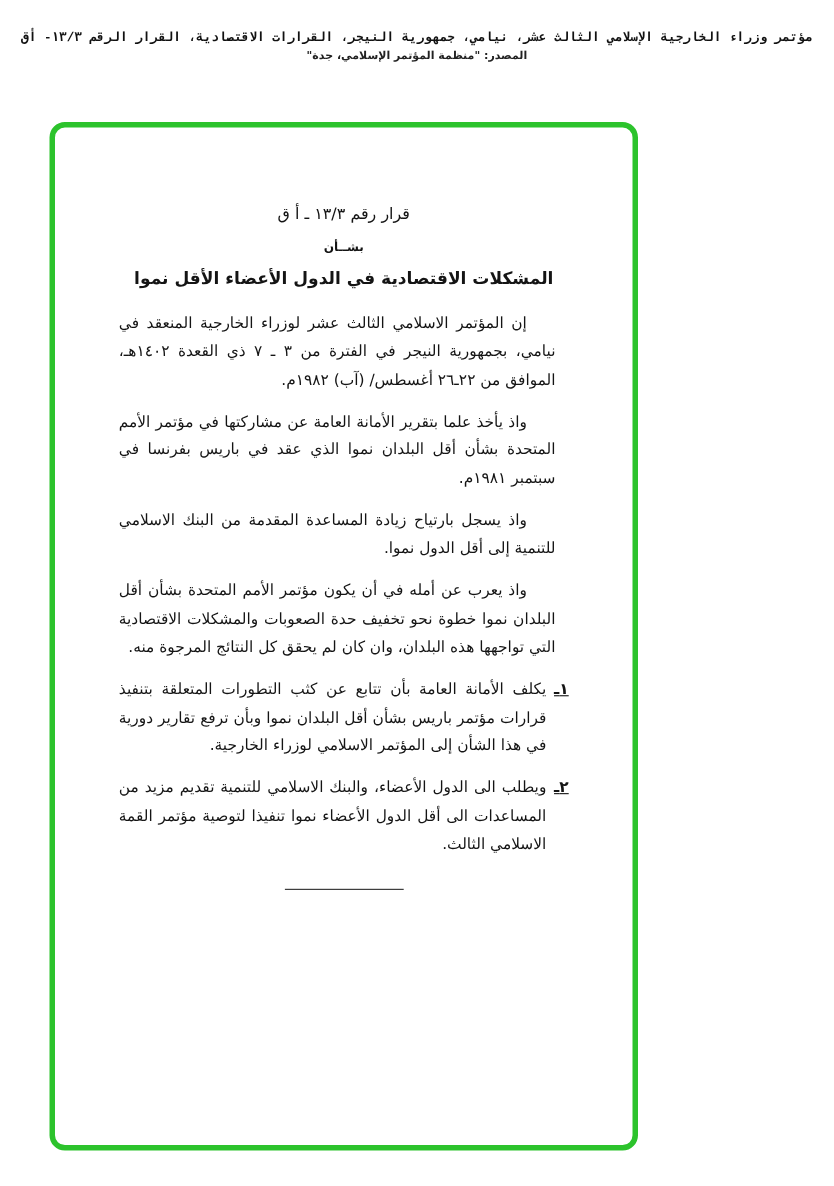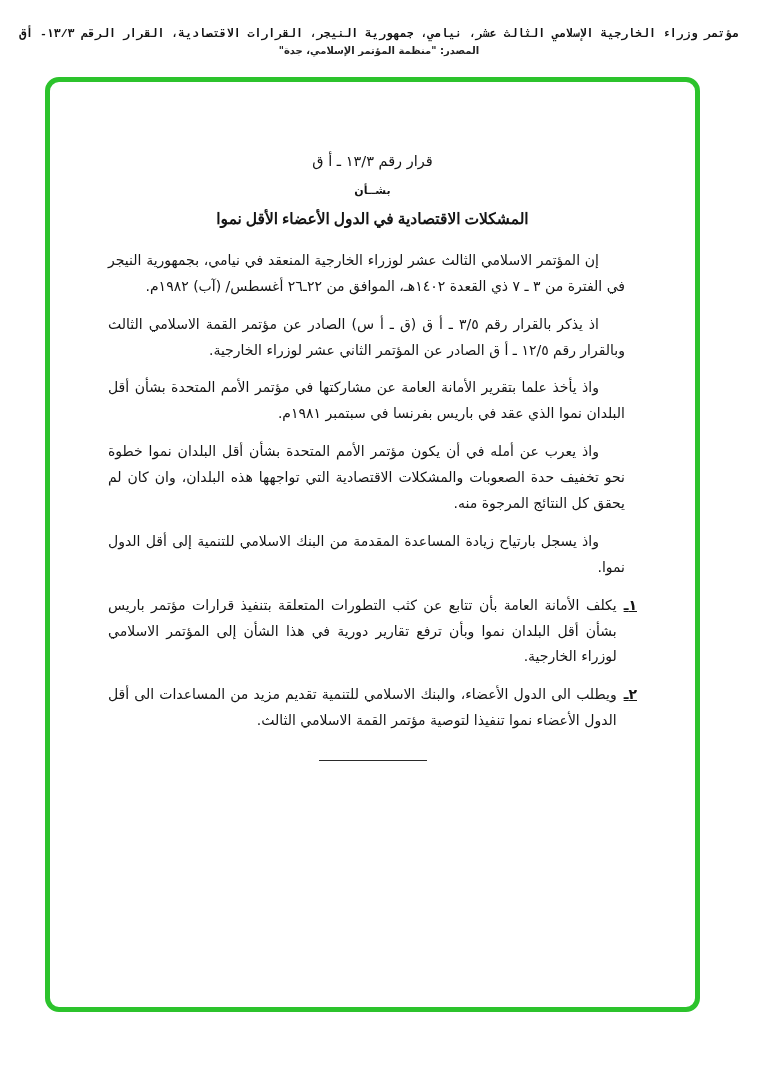--- a/index.html
+++ b/index.html
@@ -29,22 +29,22 @@
   }
   .doc-header .h2 {
     font-size: 10px;
     font-weight: bold;
     color: #222;
     margin-top: 5px;
   }
   .green-frame {
     position: absolute;
     left: 45px;
-    top: 77px;
-    width: 655px;
+    top: 111px;
+    width: 535px;
     height: 935px;
     box-sizing: border-box;
     border: 5px solid #2cc32c;
     border-radius: 14px;
     background: #ffffff;
   }
   .content {
     direction: rtl;
     padding: 66px 58px 0 58px;
     font-size: 14px;
@@ -63,21 +63,20 @@
   .t2 {
     font-size: 11px;
     font-weight: bold;
     margin-top: 6px;
   }
   .t3 {
     font-size: 15.5px;
     font-weight: bold;
     margin-top: 4px;
     margin-bottom: 14px;
-    font-family: Liberation Serif, serif;
   }
   .content p {
     margin: 0 12px 12px 0;
     text-align: justify;
     text-indent: 26px;
   }
   .item {
     display: flex;
     gap: 7px;
     margin: 0 0 12px 0;
@@ -110,27 +109,26 @@
 
   <div class="green-frame">
     <div class="content">
 
       <div class="title t1">قرار رقم ١٣/٣ ـ أ ق</div>
       <div class="title t2">بشــأن</div>
       <div class="title t3">المشكلات الاقتصادية في الدول الأعضاء الأقل نموا</div>
 
       <p>إن المؤتمر الاسلامي الثالث عشر لوزراء الخارجية المنعقد في نيامي، بجمهورية النيجر في الفترة من ٣ ـ ٧ ذي القعدة ١٤٠٢هـ، الموافق من ٢٢ـ٢٦ أغسطس/ (آب) ١٩٨٢م.</p>
 
-      <p>اذ يذكر بالقرار رقم ٣/٥ ـ أ ق (ق ـ أ س) الصادر عن مؤتمر القمة الاسلامي الثالث وبالقرار رقم ١٢/٥ ـ أ ق الصادر عن المؤتمر الثاني عشر لوزراء الخارجية.</p>
 
       <p>واذ يأخذ علما بتقرير الأمانة العامة عن مشاركتها في مؤتمر الأمم المتحدة بشأن أقل البلدان نموا الذي عقد في باريس بفرنسا في سبتمبر ١٩٨١م.</p>
 
+      <p>واذ يسجل بارتياح زيادة المساعدة المقدمة من البنك الاسلامي للتنمية إلى أقل الدول نموا.</p>
+
       <p>واذ يعرب عن أمله في أن يكون مؤتمر الأمم المتحدة بشأن أقل البلدان نموا خطوة نحو تخفيف حدة الصعوبات والمشكلات الاقتصادية التي تواجهها هذه البلدان، وان كان لم يحقق كل النتائج المرجوة منه.</p>
-
-      <p>واذ يسجل بارتياح زيادة المساعدة المقدمة من البنك الاسلامي للتنمية إلى أقل الدول نموا.</p>
 
       <div class="item">
         <span class="num">١ـ</span>
         <span class="itext">يكلف الأمانة العامة بأن تتابع عن كثب التطورات المتعلقة بتنفيذ قرارات مؤتمر باريس بشأن أقل البلدان نموا وبأن ترفع تقارير دورية في هذا الشأن إلى المؤتمر الاسلامي لوزراء الخارجية.</span>
       </div>
 
       <div class="item">
         <span class="num">٢ـ</span>
         <span class="itext">ويطلب الى الدول الأعضاء، والبنك الاسلامي للتنمية تقديم مزيد من المساعدات الى أقل الدول الأعضاء نموا تنفيذا لتوصية مؤتمر القمة الاسلامي الثالث.</span>
       </div>

